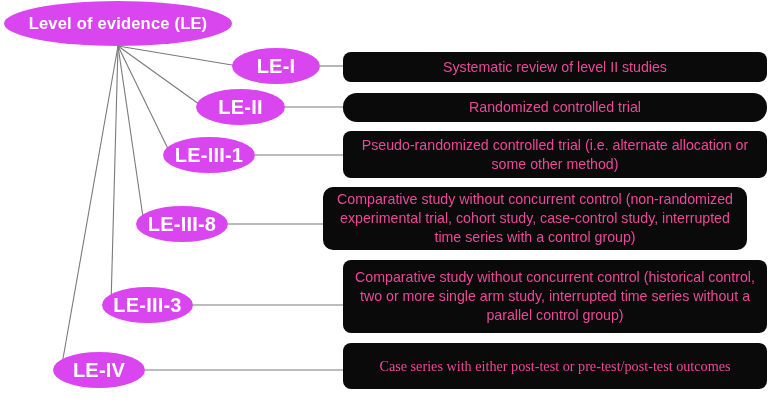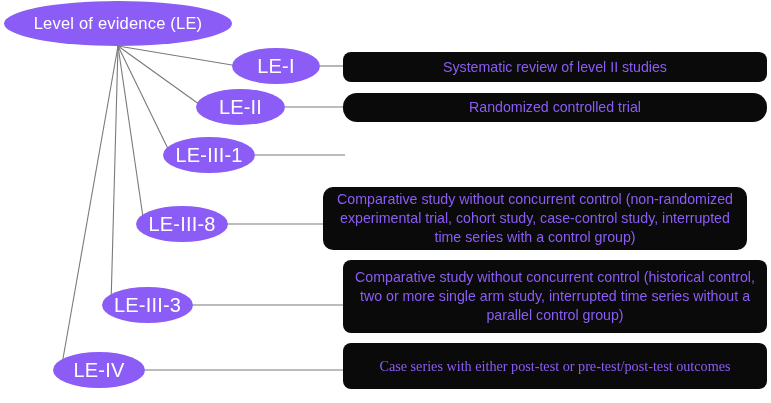--- a/index.html
+++ b/index.html
@@ -20,47 +20,47 @@
   #edge-layer {
     position: absolute;
     left: 0;
     top: 0;
     width: 771px;
     height: 403px;
     pointer-events: none;
   }
   .node-ellipse {
     position: absolute;
-    background: #8b5cf6;
+    background: #d946ef;
     border-radius: 50%;
     display: flex;
     align-items: center;
     justify-content: center;
     color: #ffffff;
-    font-weight: normal;
+    font-weight: bold;
     letter-spacing: 0.2px;
     text-align: center;
     line-height: 1;
     z-index: 3;
   }
   #root-node {
     left: 4px;
     top: 1px;
     width: 228px;
     height: 45px;
     font-size: 16.5px;
   }
   .level-node {
     font-size: 20px;
   }
   .leaf-box {
     position: absolute;
     background: #0a0a0a;
     border-radius: 8px;
-    color: #8b5cf6;
+    color: #ec4899;
     display: flex;
     align-items: center;
     justify-content: center;
     text-align: center;
     font-size: 14.2px;
     line-height: 1.32;
     padding: 8px 10px;
     box-sizing: border-box;
     z-index: 3;
   }
@@ -104,20 +104,23 @@
   <div class="node-ellipse level-node" style="left:53px; top:352px; width:92px; height:36px;">LE-IV</div>
 
   <div class="leaf-box" style="left:343px; top:52px; width:424px; height:30px;">
     <span>Systematic review of level II studies</span>
   </div>
 
   <div class="leaf-box" style="left:343px; top:93px; width:424px; height:29px;border-radius:14px;">
     <span>Randomized controlled trial</span>
   </div>
 
+  <div class="leaf-box" style="left:343px; top:131px; width:424px; height:47px;">
+    <span>Pseudo-randomized controlled trial (i.e. alternate allocation or some other method)</span>
+  </div>
 
   <div class="leaf-box" style="left:323px; top:187px; width:424px; height:63px;border-radius:10px;">
     <span>Comparative study without concurrent control (non-randomized experimental trial, cohort study, case-control study, interrupted time series with a control group)</span>
   </div>
 
   <div class="leaf-box" style="left:343px; top:260px; width:424px; height:73px;">
     <span>Comparative study without concurrent control (historical control, two or more single arm study, interrupted time series without a parallel control group)</span>
   </div>
 
   <div class="leaf-box" style="left:343px; top:343px; width:424px; height:46px;font-family:Liberation Serif, serif;">

